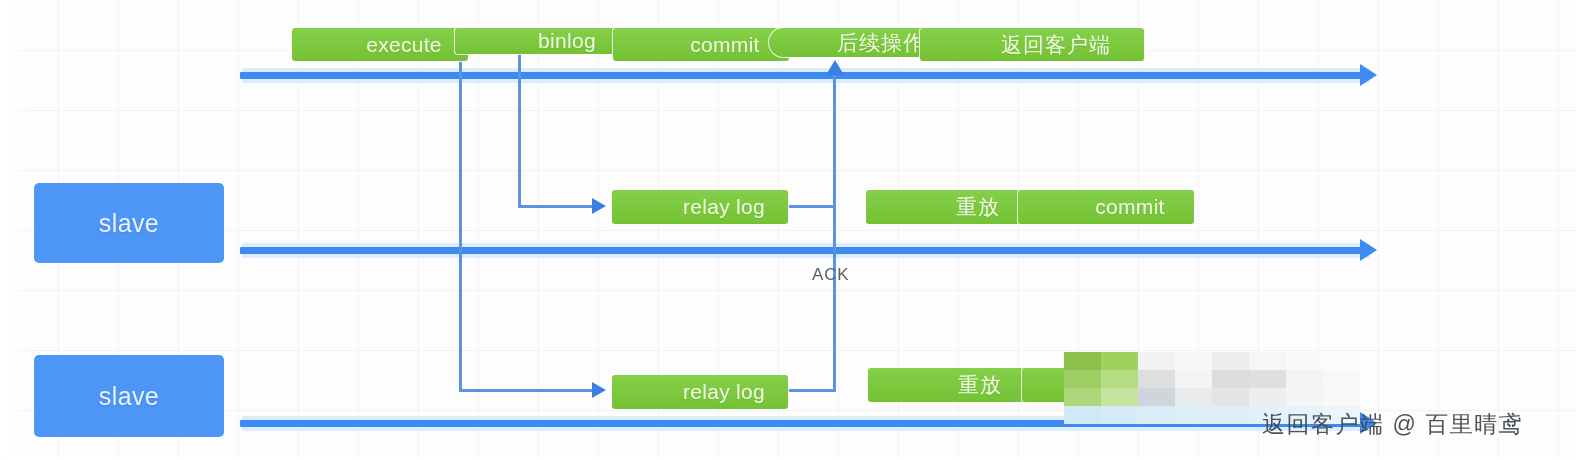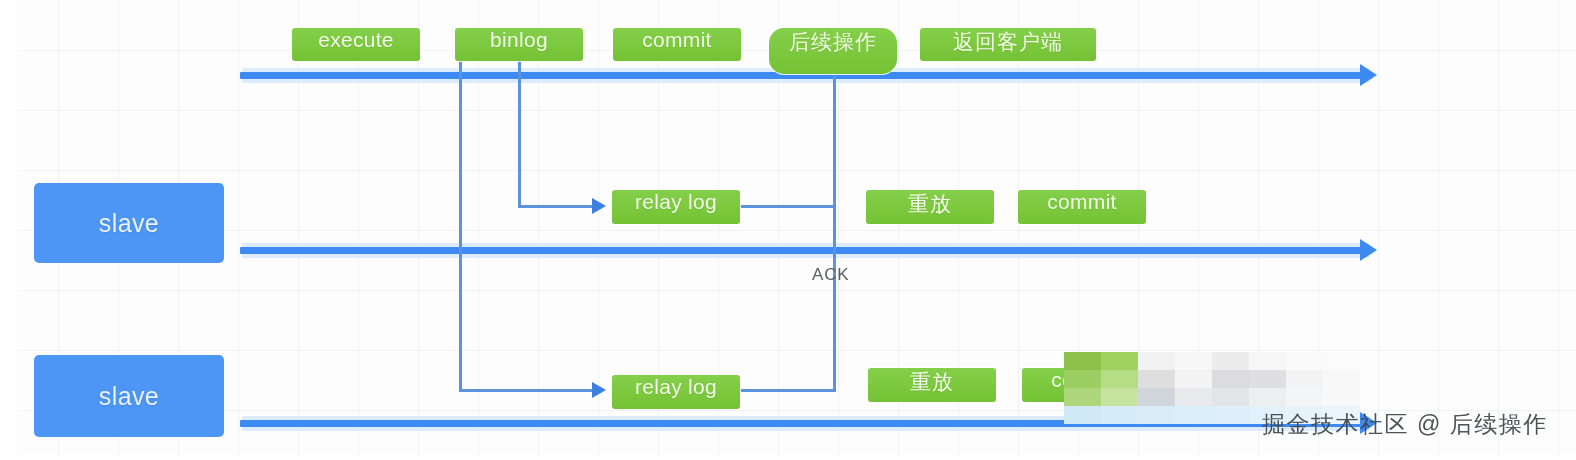--- a/index.html
+++ b/index.html
@@ -86,23 +86,24 @@
   }
 
   
   .act-box {
     position: absolute;
     background: #7ac93c;
     background-image: linear-gradient(to bottom, #85cf4a 0%, #74c234 100%);
     border-radius: 3px;
     box-shadow: 0 0 0 1px rgba(255,255,255,0.85);
     display: flex;
-    align-items: flex-start;
+    align-items: center;
     justify-content: center;
     z-index: 20;
+    padding-left: 48px;
   }
   .act-label {
     color: #f2fbe8;
     font-size: 21px;
     letter-spacing: 0.3px;
     white-space: nowrap;
     text-shadow: 0 1px 1px rgba(0,0,0,0.08);
   }
   .act-label.cjk { font-size: 21px; letter-spacing: 1px; }
 
@@ -198,29 +199,29 @@
   </div>
 
   <div class="role-box" style="left:34px; top:355px; width:190px; height:82px;">
     <span class="role-label">slave</span>
   </div>
 
   <div class="act-box" style="left:292px; top:28px; width:128px; height:33px;">
     <span class="act-label">execute</span>
   </div>
 
-  <div class="act-box" style="left:455px; top:28px; width:128px; height:33px;">
+  <div class="act-box" style="left:455px; top:28px; width:128px; height:26px;">
     <span class="act-label">binlog</span>
   </div>
 
   <div class="act-box" style="left:613px; top:28px; width:128px; height:33px;">
     <span class="act-label">commit</span>
   </div>
 
-  <div class="act-box" style="left:769px; top:28px; width:128px; height:46px;border-radius:15px;">
+  <div class="act-box" style="left:769px; top:28px; width:128px; height:29px;border-radius:15px;">
     <span class="act-label cjk">后续操作</span>
   </div>
 
   <div class="act-box" style="left:920px; top:28px; width:176px; height:33px;">
     <span class="act-label cjk">返回客户端</span>
   </div>
 
   <div class="act-box" style="left:612px; top:190px; width:128px; height:34px;">
     <span class="act-label">relay log</span>
   </div>
@@ -273,18 +274,18 @@
       <i style="background: rgb(207, 233, 247);"></i>
       <i style="background: rgb(214, 236, 248);"></i>
       <i style="background: rgb(217, 237, 249);"></i>
       <i style="background: rgb(220, 238, 249);"></i>
       <i style="background: rgb(222, 239, 250);"></i>
       <i style="background: rgb(226, 241, 250);"></i>
       <i style="background: rgb(230, 243, 251);"></i>
       <i style="background: rgb(234, 245, 252);"></i>
     </div>
 
-  <div id="watermark" style="left: 1262px; top: 409px;">掘金技术社区 @ 后续操作</div>
+  <div id="watermark" style="left: 1262px; top: 409px;">返回客户端 @ 百里晴鸢</div>
 
   <div id="left-fade"></div>
   <div id="bottom-fade"></div>
 
 </div>
 
 </body></html>

